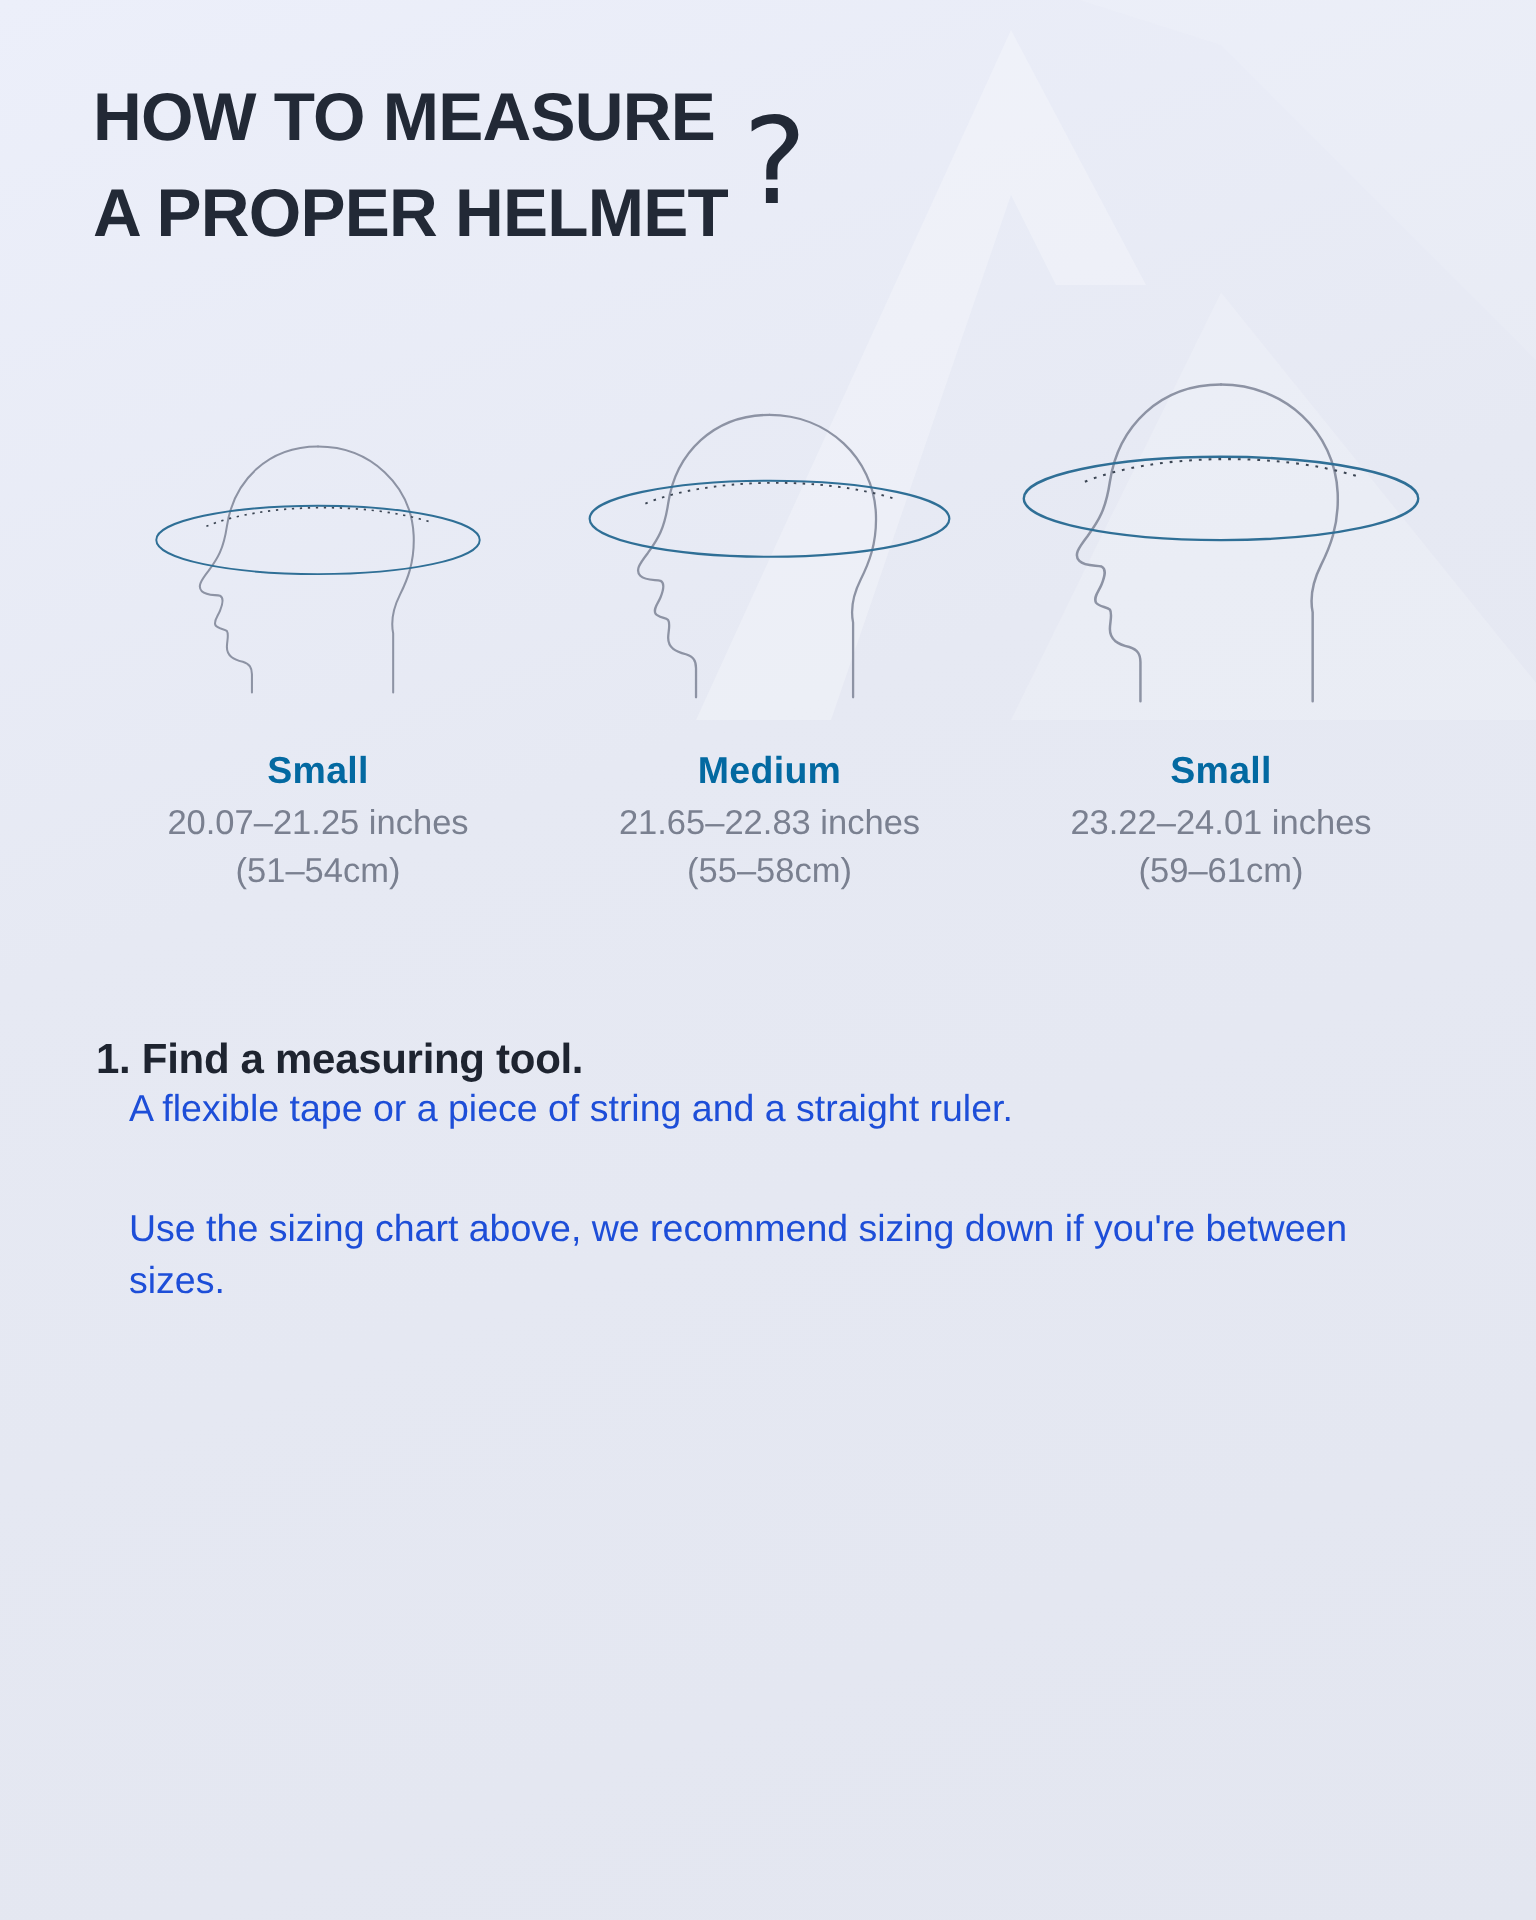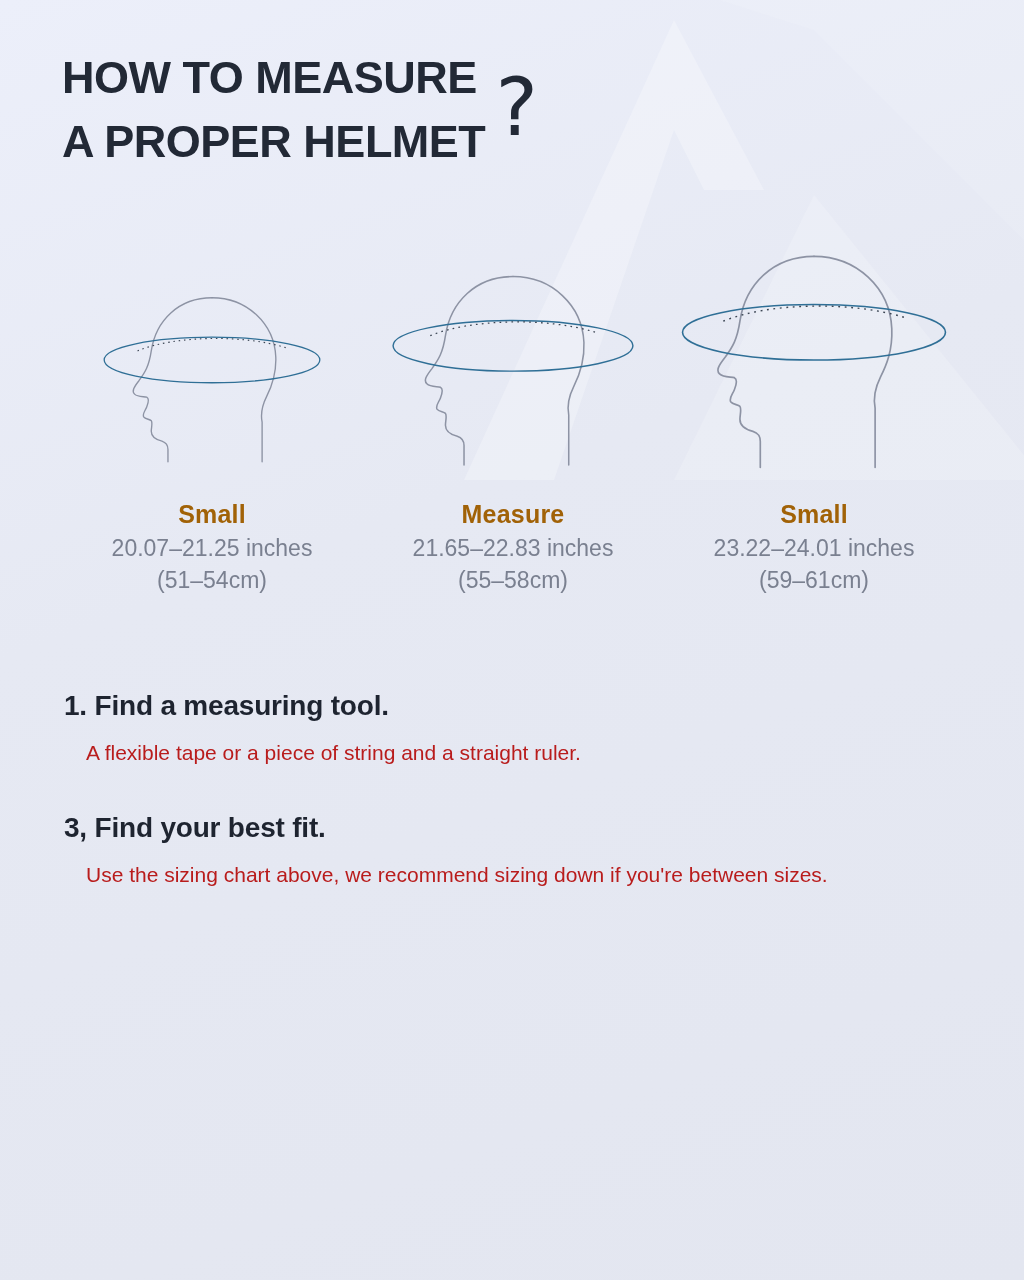--- a/index.html
+++ b/index.html
@@ -88,21 +88,21 @@
   .size-art {
     height: 250px;
     display: flex;
     align-items: flex-end;
     justify-content: center;
   }
   .size-name {
     margin-top: 14px;
     font-size: 25px;
     font-weight: 700;
-    color: #a16207;
+    color: #0369a1;
     letter-spacing: 0.2px;
   }
   .size-range {
     margin-top: 4px;
     font-size: 23px;
     line-height: 1.38;
     color: #7a8090;
     white-space: pre-line;
   }
 
@@ -117,25 +117,25 @@
   .step:last-child {
     margin-bottom: 0;
   }
   .step-title {
     font-size: 28px;
     font-weight: 700;
     color: #1e2430;
     letter-spacing: -0.2px;
   }
   .step-body {
-    margin-top: 16px;
+    margin-top: 0;
     padding-left: 22px;
-    font-size: 21px;
+    font-size: 25px;
     line-height: 1.42;
-    color: #b91c1c;
+    color: #1d4ed8;
     max-width: 900px;
   }
 </style>
 </head>
 <body>
 
 <div class="bg-layer">
   <div class="bg-wash"></div>
   <svg class="bg-mark" viewBox="0 0 700 560">
     <path d="M120 520 L330 60 L420 230 L360 230 L330 170 L210 520 Z" fill="#ffffff" opacity="0.45"></path>
@@ -212,21 +212,21 @@
                      L 92 245"></path>
           </g>
           <g fill="none" stroke="#2f6f96" stroke-width="1.7">
             <ellipse cx="150" cy="104" rx="142" ry="30"></ellipse>
           </g>
           <g fill="none" stroke="#3c4654" stroke-width="1.5" stroke-dasharray="2 5">
             <path d="M52 92 C 100 72 190 70 248 88"></path>
           </g>
         </svg>
       </div>
-      <div class="size-name">Measure</div>
+      <div class="size-name">Medium</div>
       <div class="size-range">21.65–22.83 inches
 (55–58cm)</div>
     </div>
 
     <div class="size-col">
       <div class="size-art">
         <svg width="290" height="250" viewBox="0 0 300 270">
           <g fill="none" stroke="#8d93a4" stroke-width="1.8" stroke-linecap="round" stroke-linejoin="round">
             <path d="M150 22
                      C 196 22 232 56 234 100
@@ -262,17 +262,16 @@
 
   <div class="steps">
 
     <div class="step">
       <div class="step-title">1. Find a measuring tool.</div>
       <div class="step-body">A flexible tape or a piece of string and a straight ruler.</div>
     </div>
 
 
     <div class="step">
-      <div class="step-title">3, Find your best fit.</div>
       <div class="step-body">Use the sizing chart above, we recommend sizing down if you're between sizes.</div>
     </div>
   </div>
 </div>
 
 </body></html>

